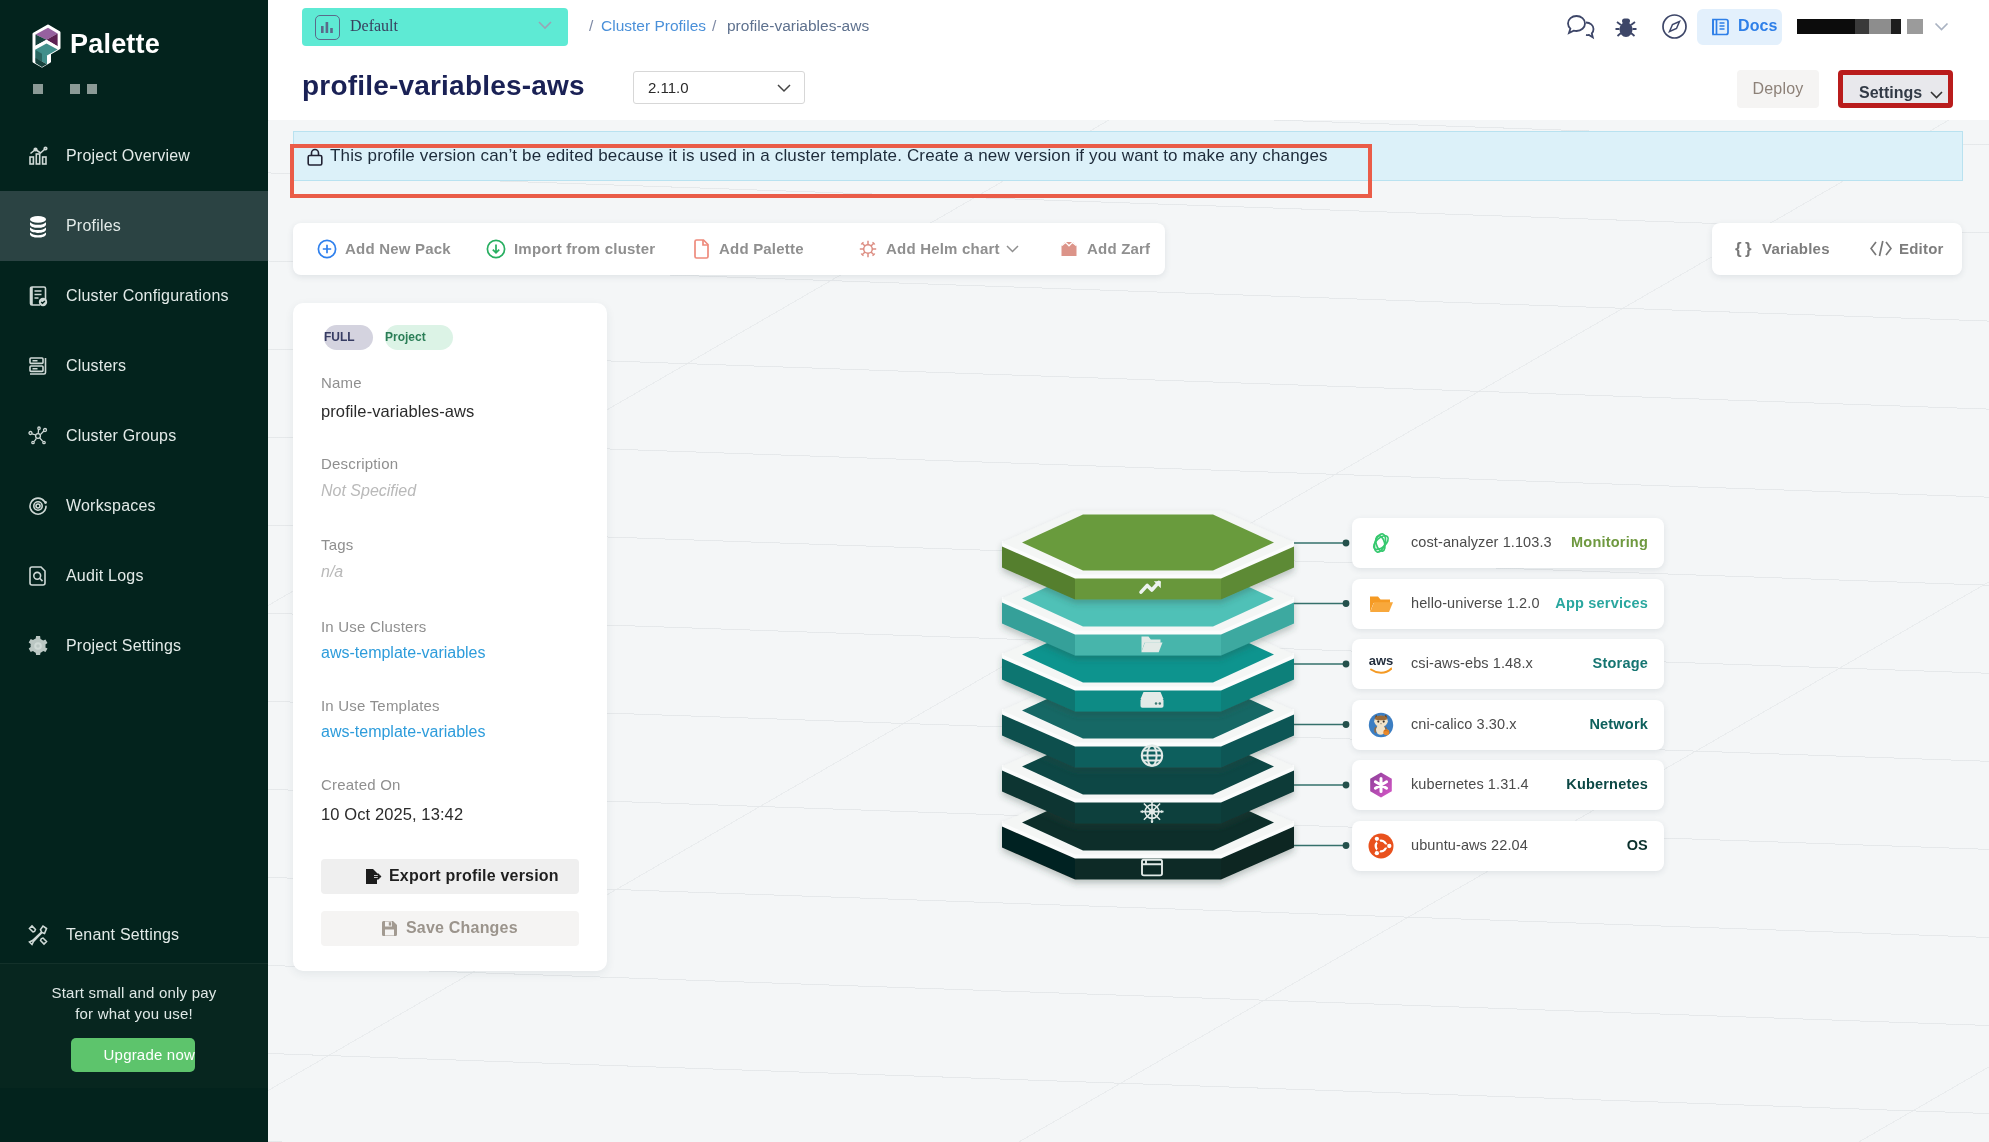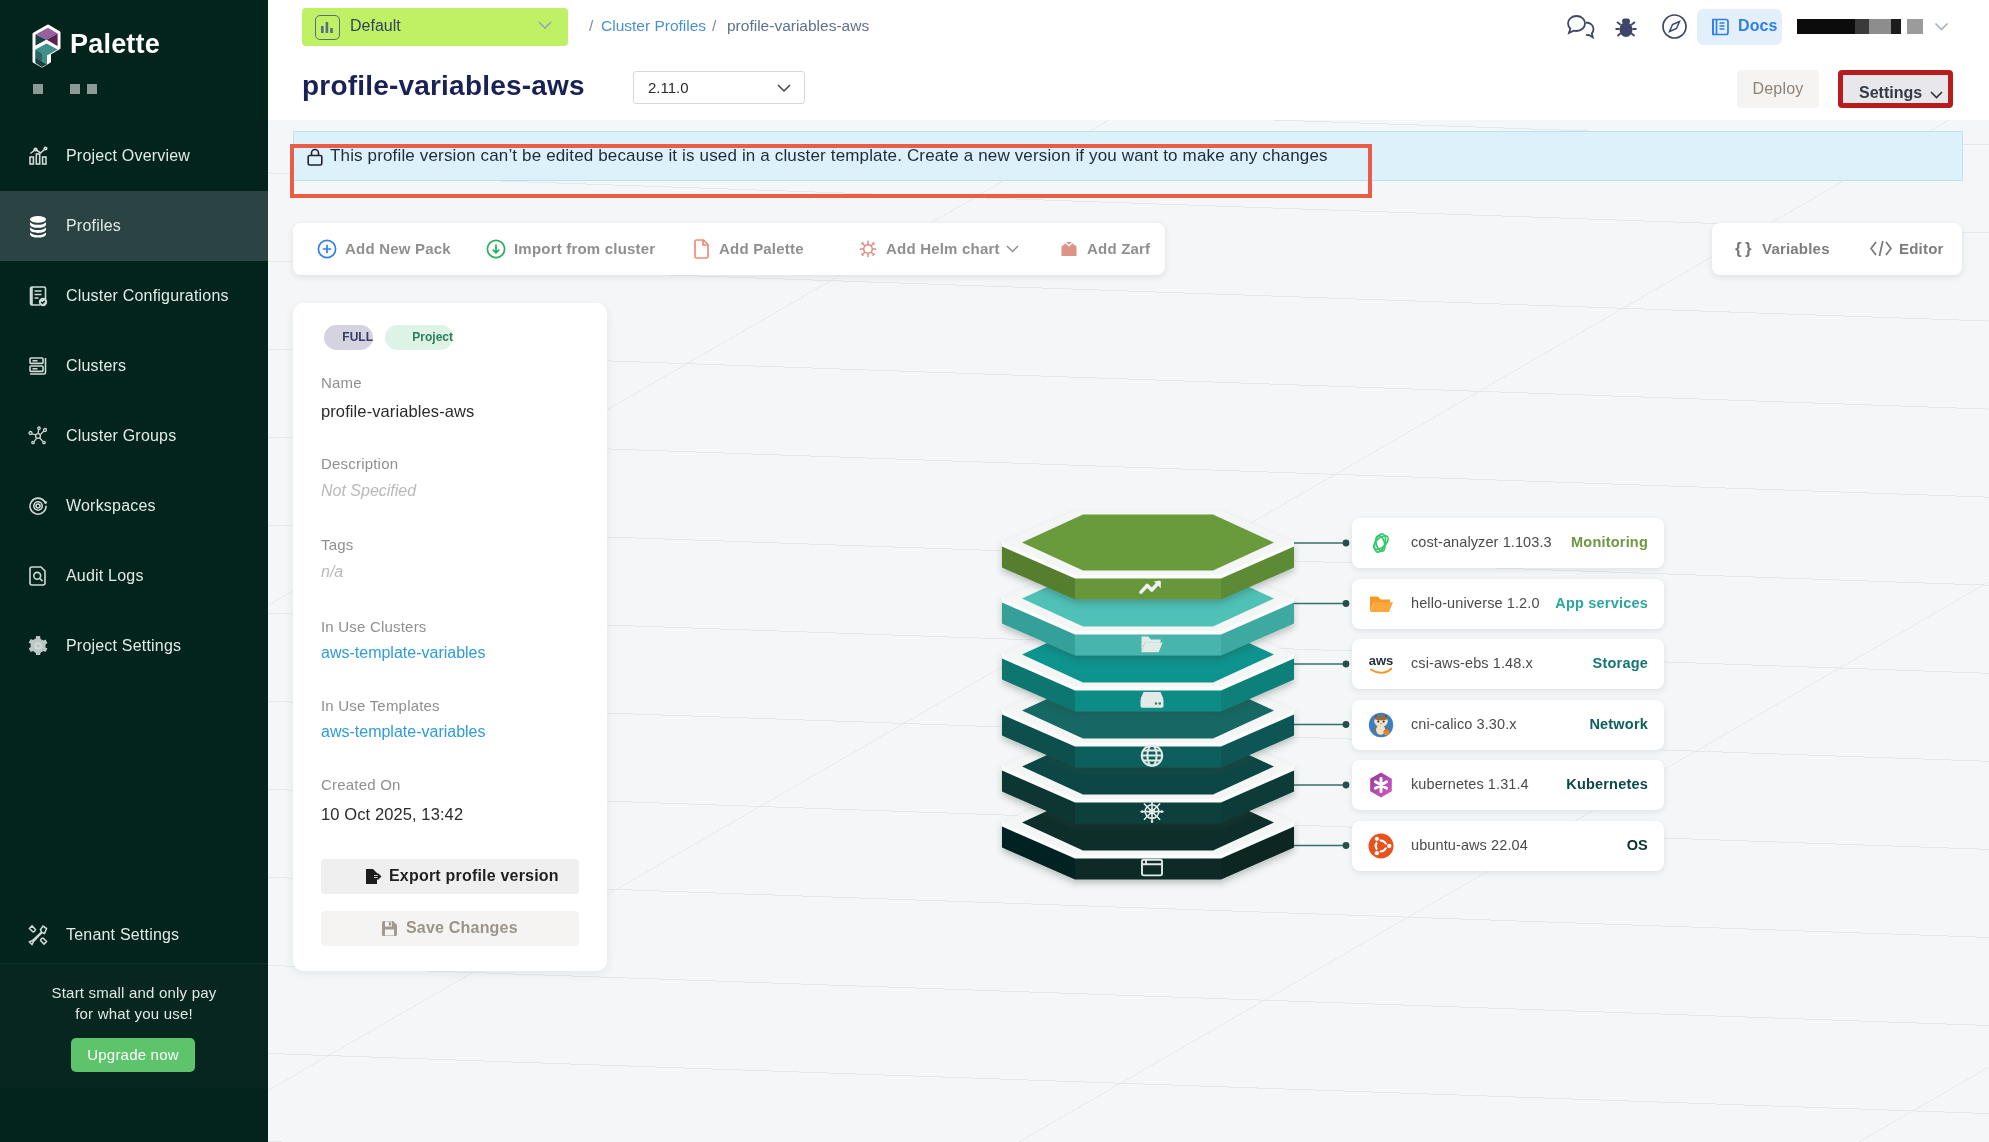--- a/index.html
+++ b/index.html
@@ -17,25 +17,25 @@
 }
 
 
 #sidebar { left:0; top:0; width:268px; height:1142px; background:#03231d; color:#e8efed; z-index:20; }
 .navitem { position:absolute; left:0; width:268px; height:70px; }
 .navitem.sel { background:#2b4343; }
 .navitem .ic { position:absolute; left:26px; top:23px; width:24px; height:24px; }
 .navitem .lb { position:absolute; left:66px; top:50%; transform:translateY(-50%); font-size:16px; color:#e2eae8; letter-spacing:0.2px; white-space:nowrap; }
 #upsell { left:0; top:963px; width:268px; height:125px; background:#07261f; border-top:1px solid rgba(255,255,255,0.05); text-align:center; }
 #upsell .t { margin-top:18px; font-size:15px; line-height:21px; color:#dfe8e6; letter-spacing:0.2px; }
-#upgradebtn { position:absolute; left:71px; top:74px; width:124px; height:34px; background:#5dc46c; border-radius:5px; color:#ffffff; font-size:15px; line-height:34px; text-align:center; letter-spacing:0.2px; }
+#upgradebtn { position:absolute; left:71px; top:74px; width:124px; height:34px; background:#5dc46c; border-radius:5px; color:#ffffff; font-size:15px; line-height:34px; text-align:right; letter-spacing:0.2px; }
 #sbfoot { left:0; top:1088px; width:268px; height:54px; background:#0a2b24; border-top:1px solid #39514c; }
 
 
-#projsel { left:302px; top:8px; width:266px; height:38px; background:#bef264; border-radius:4px; }
+#projsel { left:302px; top:8px; width:266px; height:38px; background:#5eead4; border-radius:4px;font-family:Liberation Serif, serif; }
 #projsel .icbox { position:absolute; left:13px; top:7px; width:25px; height:25px; border:1.4px solid #5a6a8a; border-radius:5px; }
 #projsel .lb { position:absolute; left:48px; top:9px; font-size:16px; color:#39415f; }
 .crumb { top:17px; font-size:15.5px; }
 #docsbtn { left:1697px; top:9px; width:85px; height:36px; background:#e3f0fc; border-radius:6px; }
 #docsbtn span { position:absolute; left:41px; top:8px; color:#2e7fe8; font-size:16px; font-weight:bold; letter-spacing:0.1px; }
 
 
 #title { left:302px; top:70px; font-size:28px; font-weight:bold; color:#1a2155; letter-spacing:0.2px; }
 #versel { left:633px; top:71px; width:172px; height:33px; background:#fff; border:1px solid #d7d7d7; border-radius:3px; }
 #versel .lb { position:absolute; left:14px; top:7px; font-size:15px; color:#2a2a2a; }
@@ -50,21 +50,21 @@
 
 
 #toolbar { left:293px; top:223px; width:872px; height:52px; background:#fff; border-radius:8px; box-shadow:0 2px 6px rgba(40,60,80,0.10); }
 .tbitem { position:absolute; top:0; height:52px; }
 .tbitem .ic { position:absolute; top:16px; width:20px; height:20px; }
 .tbitem .lb { position:absolute; top:17px; left:28px; font-size:15px; font-weight:bold; color:#8f8f8f; letter-spacing:0.2px; white-space:nowrap; }
 #vartoggle { left:1712px; top:223px; width:250px; height:52px; background:#fff; border-radius:8px; box-shadow:0 2px 6px rgba(40,60,80,0.10); }
 
 
 #infocard { left:293px; top:303px; width:314px; height:668px; background:#fff; border-radius:10px; box-shadow:0 3px 10px rgba(40,60,80,0.08); }
-.chip { position:absolute; height:25px; border-radius:13px; font-size:12px; font-weight:bold; text-align:right; }
+.chip { position:absolute; height:25px; border-radius:13px; font-size:12px; font-weight:bold; text-align:left; }
 .lab { position:absolute; left:28px; font-size:15px; color:#8f8f8f; letter-spacing:0.2px; }
 .val { position:absolute; left:28px; font-size:16.5px; color:#2b2b2b; letter-spacing:0.1px; }
 .muted { position:absolute; left:28px; font-size:16px; font-style:italic; color:#b9b9b9; }
 .linkv { position:absolute; left:28px; font-size:16px; color:#2d9cdb; }
 .cardbtn { position:absolute; left:28px; width:258px; height:35px; border-radius:4px; text-align:center; }
 
 
 .pack { position:absolute; left:1352px; width:312px; height:50px; background:#fff; border-radius:8px; box-shadow:0 2px 6px rgba(40,60,80,0.10); }
 .pack .nm { position:absolute; left:59px; top:16px; font-size:14.5px; color:#4b4b4b; letter-spacing:0.1px; }
 .pack .tp { position:absolute; right:16px; top:16px; font-size:14.5px; font-weight:bold; letter-spacing:0.2px; }

